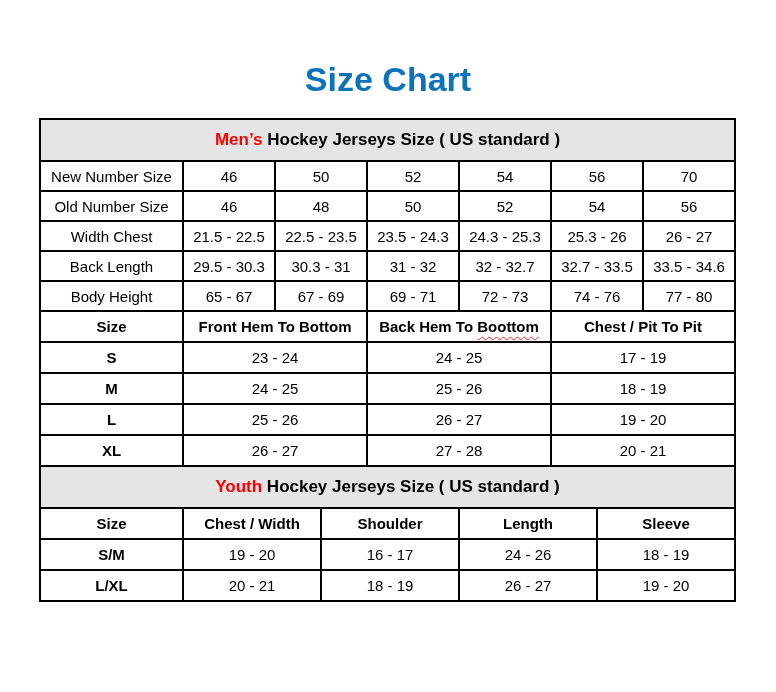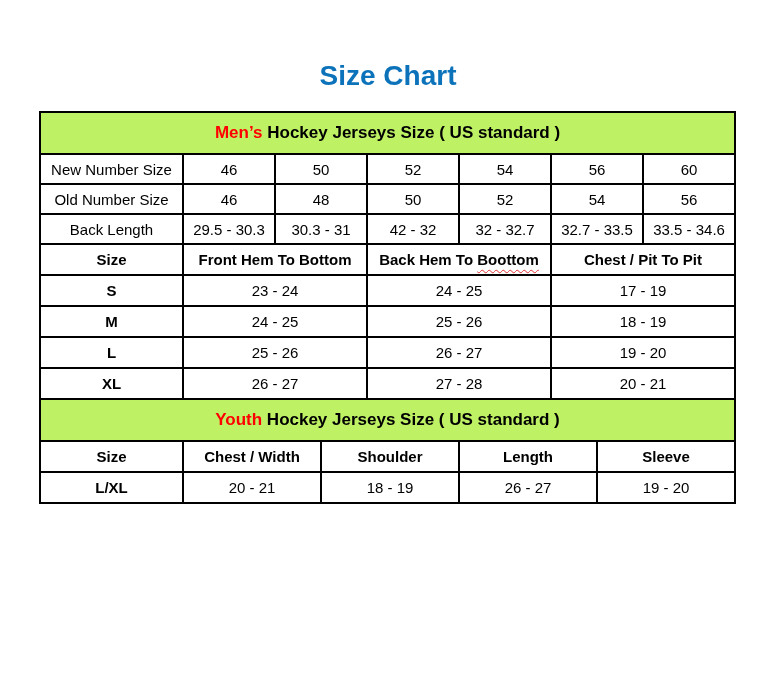--- a/index.html
+++ b/index.html
@@ -6,21 +6,21 @@
   body {
     width: 776px; height: 692px; overflow: hidden;
     font-family: "Liberation Sans", "DejaVu Sans", sans-serif;
     color: #000;
   }
   .page { position: relative; width: 776px; height: 692px; }
 
   .title {
     padding-top: 60px;
     text-align: center;
-    font-size: 28px;
+    font-size: 34px;
     font-weight: bold;
     color: #0C72BA;
     letter-spacing: 0px;
   }
 
   .tables { margin: 19px 0 0 39px; width: 695px; }
 
   table.sz {
     border-collapse: collapse;
     table-layout: fixed;
@@ -34,21 +34,21 @@
     text-align: center;
     vertical-align: middle;
     font-size: 15px;
     padding: 0 2px;
     overflow: hidden;
     white-space: nowrap;
   }
 
   tr.band td {
     height: 40px;
-    background: #bef264;
+    background: #e5e5e5;
     font-size: 17px;
     font-weight: bold;
   }
   tr.band .red { color: #FF0000; }
 
   tr.head td { font-weight: bold; }
 
   .men  tr.cells td { height: 28px; }
   .men  tr.head  td { height: 28px; }
   .women tr.cells td, .women tr.head td { height: 29px; }
@@ -87,39 +87,57 @@
       <tr class="band">
         <td colspan="7"><span class="red">Men’s</span><span> Hockey Jerseys Size ( US standard )</span></td>
       </tr>
       <tr class="cells">
         <td>New Number Size</td>
         <td>46</td>
         <td>50</td>
         <td>52</td>
         <td>54</td>
         <td>56</td>
-        <td>60</td>
+        <td>70</td>
       </tr>
       <tr class="cells">
         <td>Old Number Size</td>
         <td>46</td>
         <td>48</td>
         <td>50</td>
         <td>52</td>
         <td>54</td>
         <td>56</td>
       </tr>
       <tr class="cells">
+        <td>Width Chest</td>
+        <td>21.5 - 22.5</td>
+        <td>22.5 - 23.5</td>
+        <td>23.5 - 24.3</td>
+        <td>24.3 - 25.3</td>
+        <td>25.3 - 26</td>
+        <td>26 - 27</td>
+      </tr>
+      <tr class="cells">
         <td>Back Length</td>
         <td>29.5 - 30.3</td>
         <td>30.3 - 31</td>
-        <td>42 - 32</td>
+        <td>31 - 32</td>
         <td>32 - 32.7</td>
         <td>32.7 - 33.5</td>
         <td>33.5 - 34.6</td>
+      </tr>
+      <tr class="cells">
+        <td>Body Height</td>
+        <td>65 - 67</td>
+        <td>67 - 69</td>
+        <td>69 - 71</td>
+        <td>72 - 73</td>
+        <td>74 - 76</td>
+        <td>77 - 80</td>
       </tr>
       </tbody>
     </table>
 
     <table class="sz women">
       <colgroup>
         <col style="width:143px">
           <col style="width:184px">
           <col style="width:184px">
           <col style="width:184px">
@@ -171,20 +189,27 @@
         <td colspan="5"><span class="red">Youth</span><span> Hockey Jerseys Size ( US standard )</span></td>
       </tr>
       <tr class="head">
         <td>Size</td>
         <td>Chest / Width</td>
         <td>Shoulder</td>
         <td>Length</td>
         <td>Sleeve</td>
       </tr>
       <tr class="cells">
+        <td class="lbl-bold">S/M</td>
+        <td>19 - 20</td>
+        <td>16 - 17</td>
+        <td>24 - 26</td>
+        <td>18 - 19</td>
+      </tr>
+      <tr class="cells">
         <td class="lbl-bold">L/XL</td>
         <td>20 - 21</td>
         <td>18 - 19</td>
         <td>26 - 27</td>
         <td>19 - 20</td>
       </tr>
       </tbody>
     </table>
 
   </div>

